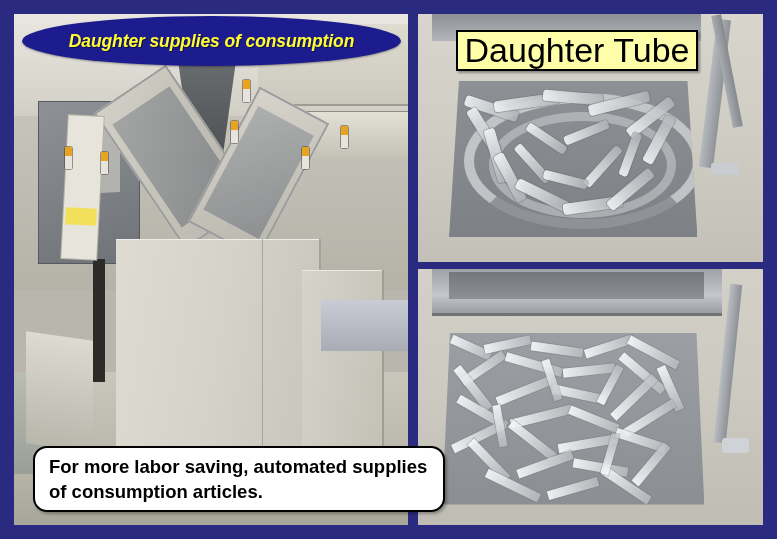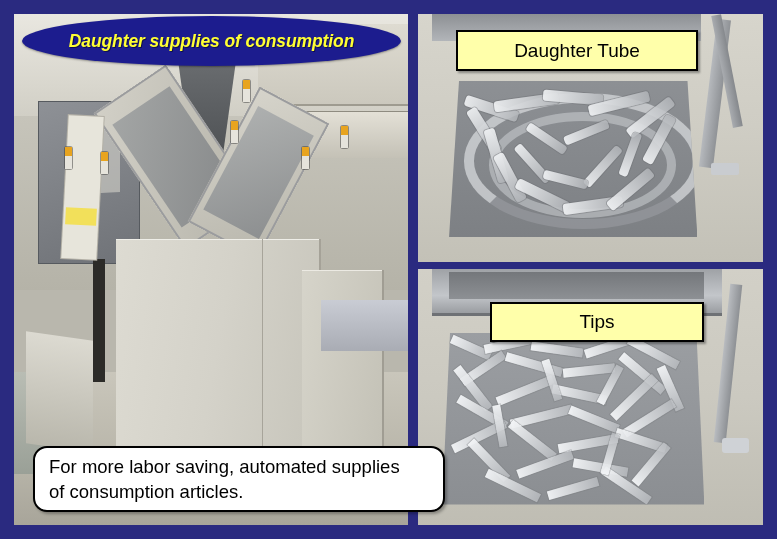--- a/index.html
+++ b/index.html
@@ -244,36 +244,37 @@
     position: absolute;
     background: #ffffaa;
     border: 2px solid #000;
     display: flex;
     align-items: center;
     justify-content: center;
     box-shadow: 2px 2px 2px rgba(0,0,0,.35);
   }
   .label-box .txt {
     color: #000;
-    font-size: 19px;
+    font-size: 34px;
     white-space: nowrap;
   }
   #label-daughter { left: 456px; top: 30px;  width: 238px; height: 37px; }
   #label-tips     { left: 490px; top: 302px; width: 210px; height: 36px; }
 
   #caption-box {
     position: absolute;
     left: 33px; top: 446px;
     width: 412px; height: 66px;
     background: #ffffff;
     border: 2px solid #000;
     border-radius: 14px;
     box-shadow: 2px 2px 3px rgba(0,0,0,.3);
     padding: 7px 12px 0 14px;
     box-sizing: border-box;
+    font-weight: bold;
   }
   #caption-box .txt {
     color: #000;
     font-size: 18.5px;
     line-height: 1.33;
     white-space: pre-line;
   }
 </style>
 </head>
 <body>
@@ -406,22 +407,19 @@
   </div>
 
   <div id="title-ellipse">
     <span class="txt">Daughter supplies of consumption</span>
   </div>
 
   <div class="label-box" id="label-daughter">
     <span class="txt">Daughter Tube</span>
   </div>
 
-  <div class="label-box" id="label-tips">
-    <span class="txt">Tips</span>
-  </div>
 
   <div id="caption-box">
     <span class="txt">For more labor saving, automated supplies
 of consumption articles.</span>
   </div>
 
 </div>
 
 </body></html>

